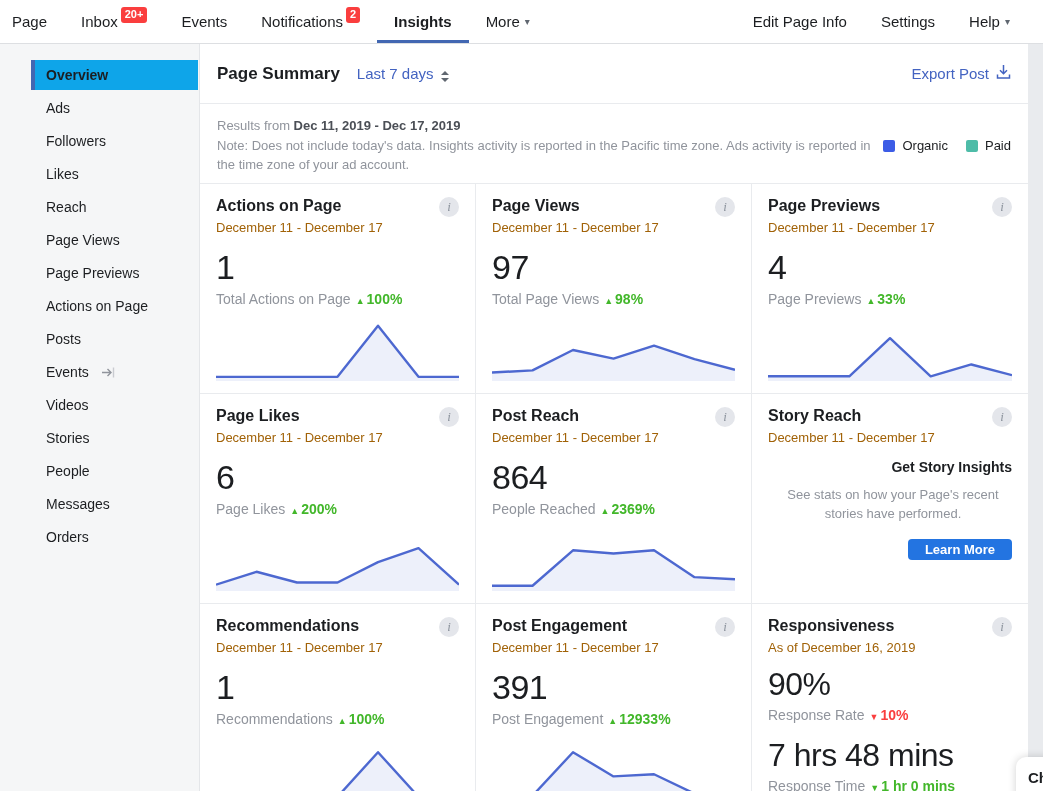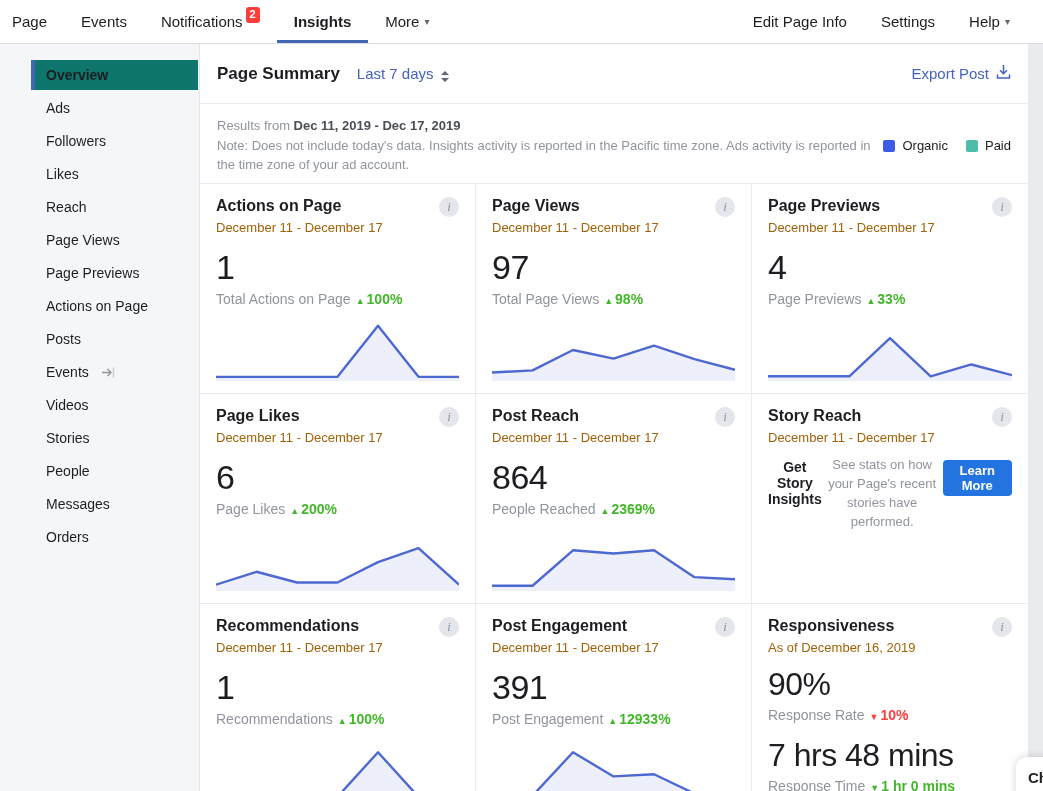--- a/index.html
+++ b/index.html
@@ -14,21 +14,21 @@
   .nav-left .nav-item:first-child { padding-left:0; }
   .nav-item.active { font-weight:700; }
   .nav-item.active::after { content:""; position:absolute; left:0; right:0; bottom:0; height:3px; background:#4267b2; }
   .badge { background:#fa3e3e; color:#fff; font-size:11px; font-weight:700; line-height:1; padding:2px 4px 3px; border-radius:3px; margin-left:3px; position:relative; top:-7px; }
   .caret { color:#606770; font-size:10px; margin-left:5px; }
 
   
   .layout { display:flex; width:1028px; height:747px; }
   .sidebar { width:200px; flex-shrink:0; background:#f5f6f7; border-right:1px solid #e4e6e9; padding-top:16px; }
   .side-item { height:30px; display:flex; align-items:center; margin:0 1px 3px 31px; padding-left:11px; border-left:4px solid transparent; font-size:14px; color:#1c1e21; cursor:pointer; }
-  .side-item.active { background:#0f766e; border-left-color:#4267b2; font-weight:700; }
+  .side-item.active { background:#0ea5e9; border-left-color:#4267b2; font-weight:700; }
   .side-item .ext { margin-left:12px; display:flex; align-items:center; }
 
   .main { flex:1; background:#fff; display:flex; flex-direction:column; overflow:hidden; }
 
   
   .summary-bar { height:60px; flex-shrink:0; display:flex; align-items:center; padding:0 17px; border-bottom:1px solid #e9ebee; }
   .summary-title { font-size:17px; font-weight:700; }
   .range-select { margin-left:17px; font-size:15px; color:#4363c1; display:flex; align-items:flex-end; gap:7px; cursor:pointer; }
   .sort-arrows { display:flex; flex-direction:column; gap:3px; }
   .sort-arrows i { display:block; width:0; height:0; border-left:4px solid transparent; border-right:4px solid transparent; }
@@ -54,39 +54,43 @@
   .info { width:20px; height:20px; border-radius:50%; background:#e4e6eb; color:#8d949e; font-family:"Liberation Serif", serif; font-style:italic; font-size:13px; display:flex; align-items:center; justify-content:center; cursor:pointer; flex-shrink:0; }
   .card-value { font-size:34px; line-height:1; margin-top:15px; letter-spacing:-0.5px; }
   .card-label { font-size:14px; color:#90949c; margin-top:7px; display:flex; align-items:baseline; gap:5px; white-space:nowrap; }
   .delta { font-weight:700; display:inline-flex; align-items:baseline; gap:2px; }
   .delta .arr { font-size:9px; }
   .delta.up { color:#42b72a; }
   .spark { margin-top:auto; height:62px; }
   .spark svg { display:block; }
 
   
-  .story-body { display:flex; flex-direction:row; align-items:flex-start; text-align:center; }
+  .story-body { display:flex; flex-direction:column; align-items:flex-end; text-align:center; }
   .story-title { font-size:14px; font-weight:700; margin-top:14px; }
   .story-text { font-size:13px; color:#90949c; line-height:1.45; max-width:238px; margin-top:11px; }
   .learn-btn { margin-top:15px; background:#2374e1; color:#fff; font-size:13px; font-weight:700; border:none; border-radius:4px; padding:3px 17px; cursor:pointer; font-family:"Liberation Sans", sans-serif; }
 
   
   .resp-value { font-size:32px; line-height:1; margin-top:13px; letter-spacing:-0.5px; }
   .resp-value.second { margin-top:16px; }
 
   
   .chat { position:absolute; left:1016px; top:757px; width:100px; height:60px; background:#fff; border-radius:10px 0 0 0; box-shadow:0 0 8px rgba(0,0,0,0.18); padding:12px 0 0 12px; font-size:15px; font-weight:700; z-index:5; cursor:pointer; }
 </style>
 </head>
 <body>
 
 <header class="topnav">
   <div class="nav-left">
     <div class="nav-item">
         <span>Page</span>
+      </div>
+    <div class="nav-item">
+        <span>Inbox</span>
+        <span class="badge">20+</span>
       </div>
     <div class="nav-item">
         <span>Events</span>
       </div>
     <div class="nav-item">
         <span>Notifications</span>
         <span class="badge">2</span>
       </div>
     <div class="nav-item active">
         <span>Insights</span>

